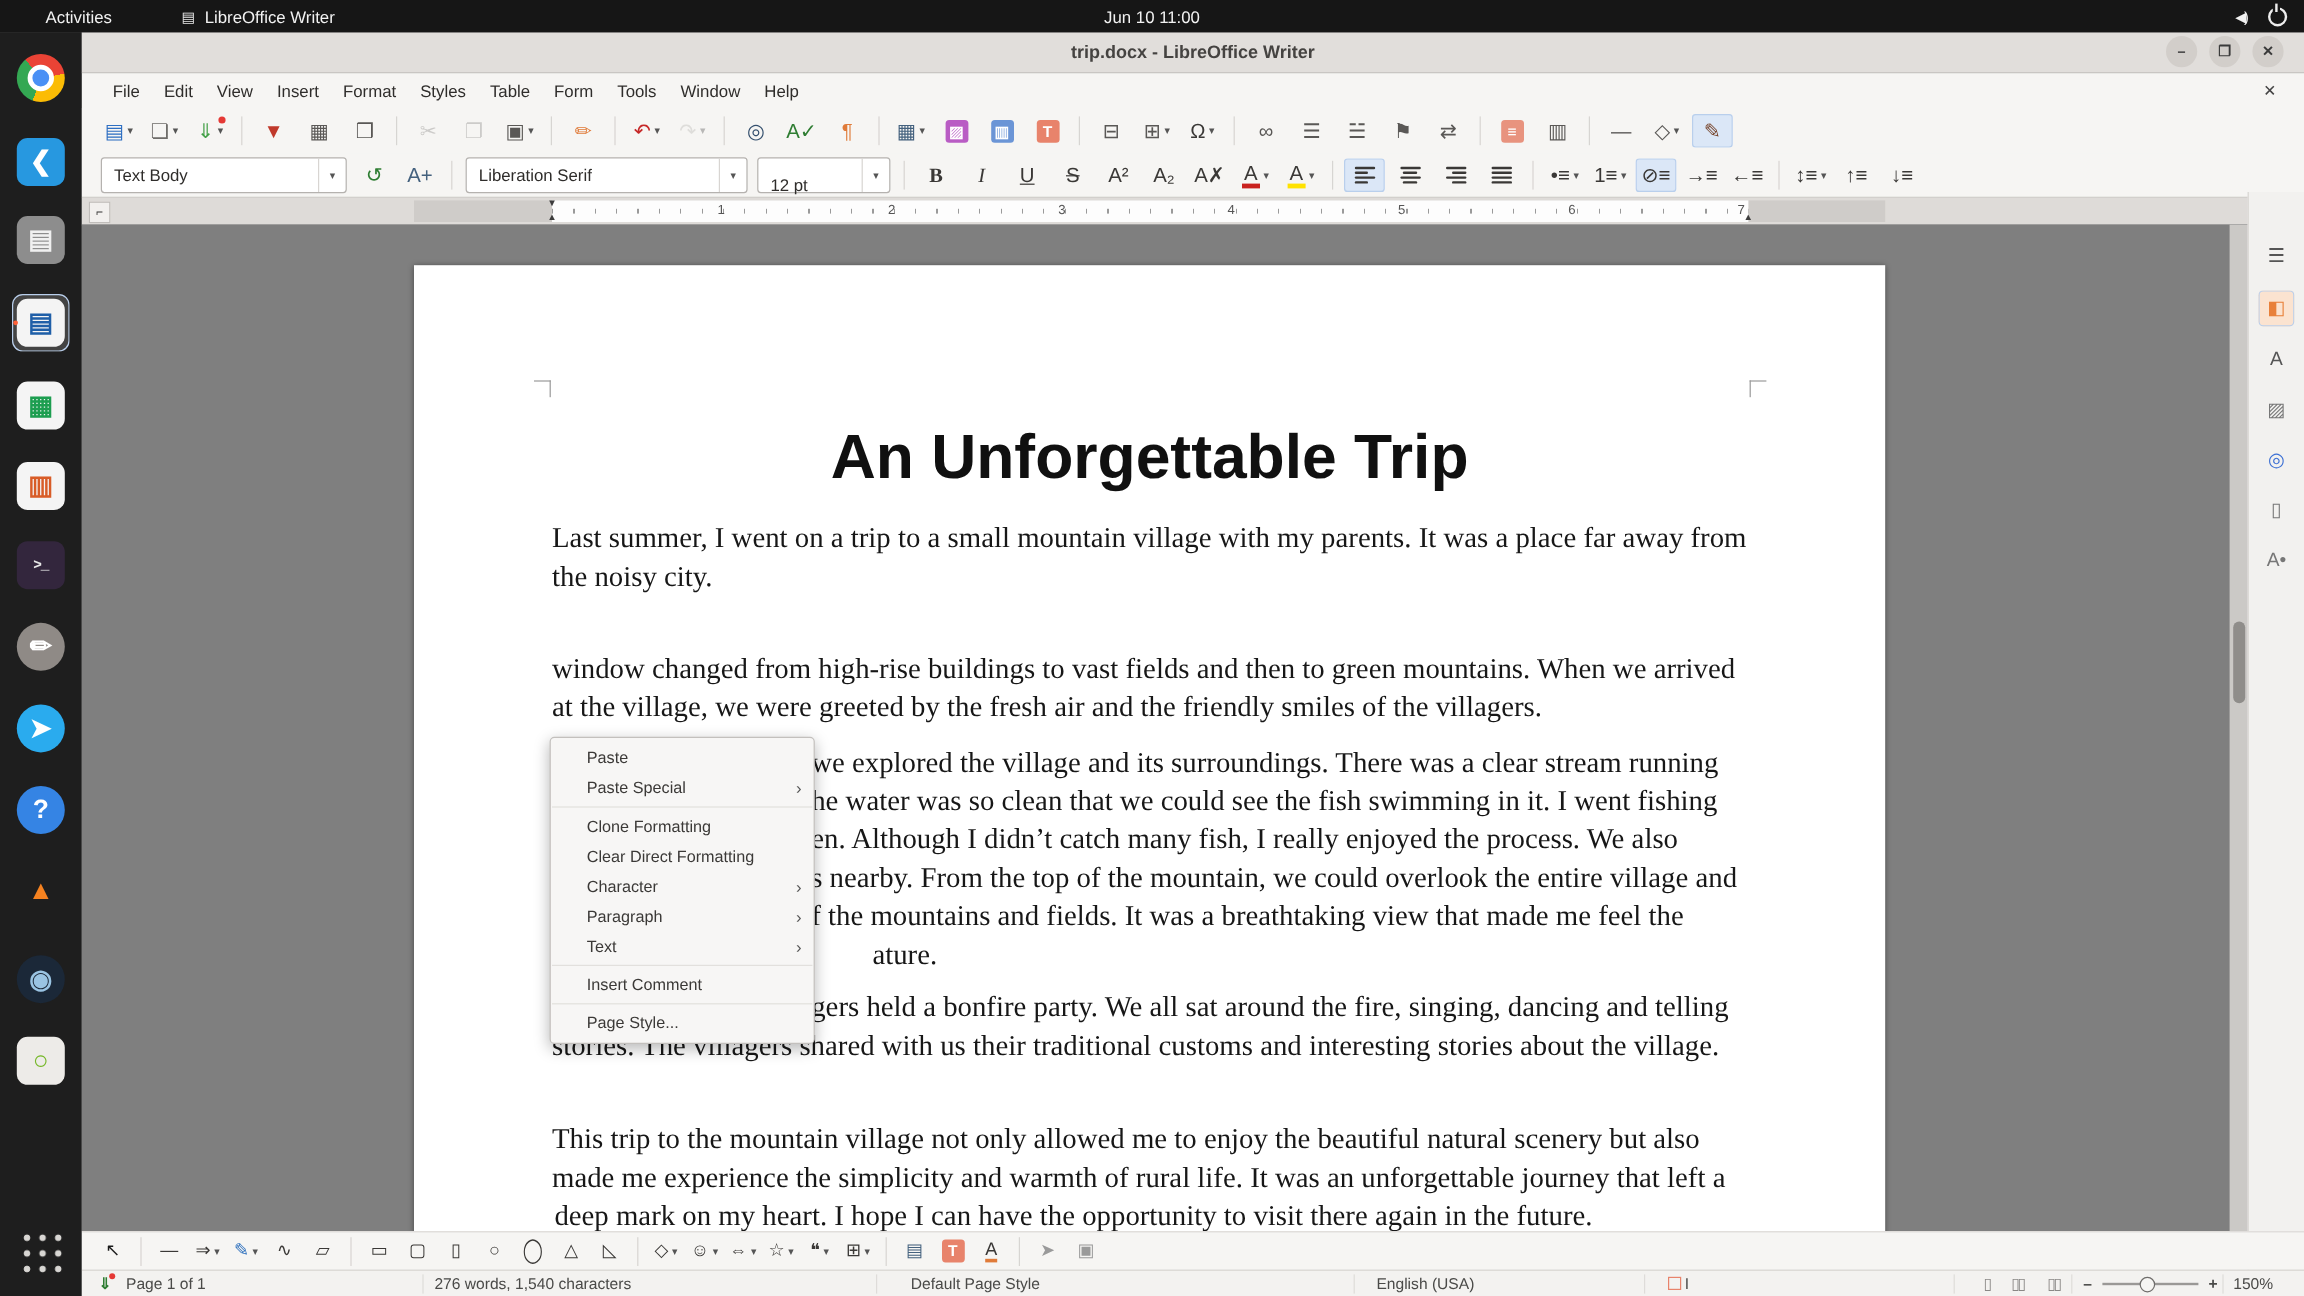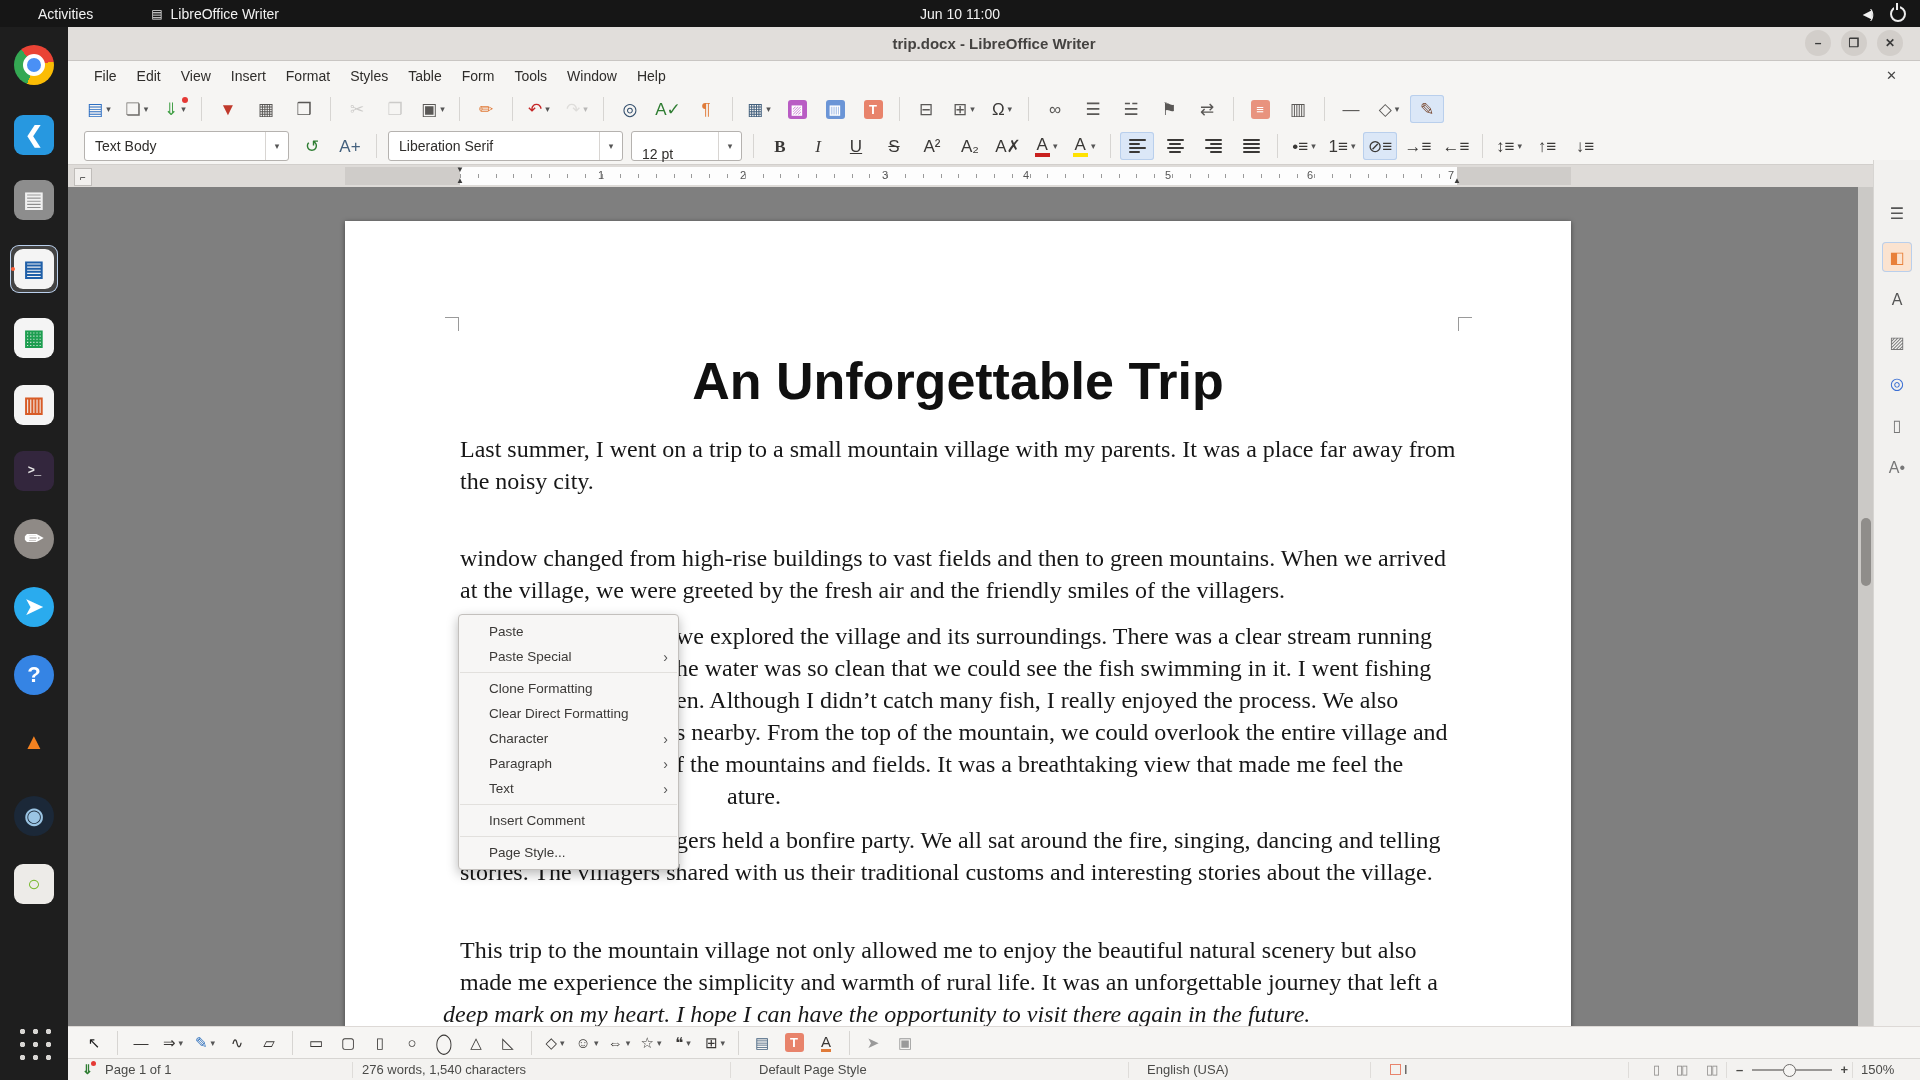--- a/index.html
+++ b/index.html
@@ -458,21 +458,21 @@
         <div class="dline" style="left: 331px; top: 399px;">we explored the village and its surroundings. There was a clear stream running</div>
         <div class="dline" style="left: 331px; top: 431px;">he water was so clean that we could see the fish swimming in it. I went fishing</div>
         <div class="dline" style="left: 331px; top: 463px;">en. Although I didn’t catch many fish, I really enjoyed the process. We also</div>
         <div class="dline" style="left: 331px; top: 495px;">s nearby. From the top of the mountain, we could overlook the entire village and</div>
         <div class="dline" style="left: 331px; top: 527px;">f the mountains and fields. It was a breathtaking view that made me feel the</div>
         <div class="dline" style="left: 350px; top: 559px; margin-left: 32px;">ature.</div>
         <div class="dline" style="left: 331px; top: 603px;">gers held a bonfire party. We all sat around the fire, singing, dancing and telling</div>
         <div class="dline" style="left: 115px; top: 635px;">stories. The villagers shared with us their traditional customs and interesting stories about the village.</div>
         <div class="dline" style="left: 115px; top: 713px;">This trip to the mountain village not only allowed me to enjoy the beautiful natural scenery but also</div>
         <div class="dline" style="left: 115px; top: 745px;">made me experience the simplicity and warmth of rural life. It was an unforgettable journey that left a</div>
-        <div class="dline" style="left: 98px; top: 777px; font-style: italic;">deep mark on my heart. I hope I can have the opportunity to visit there again in the future.</div>
+        <div class="dline" style="left: 117px; top: 777px;">deep mark on my heart. I hope I can have the opportunity to visit there again in the future.</div>
       </div>
     <div class="vscroll">
       <div class="vthumb"></div>
     </div>
   </div>
 
   <div class="sidestrip" id="sidestrip">
       <span class="sicon" style="top: 38px; color: rgb(85, 85, 85);">☰</span>
       <span class="sicon act" style="top: 82px; color: rgb(232, 128, 58);">◧</span>
       <span class="sicon" style="top: 125px; color: rgb(85, 85, 85);">A</span>

